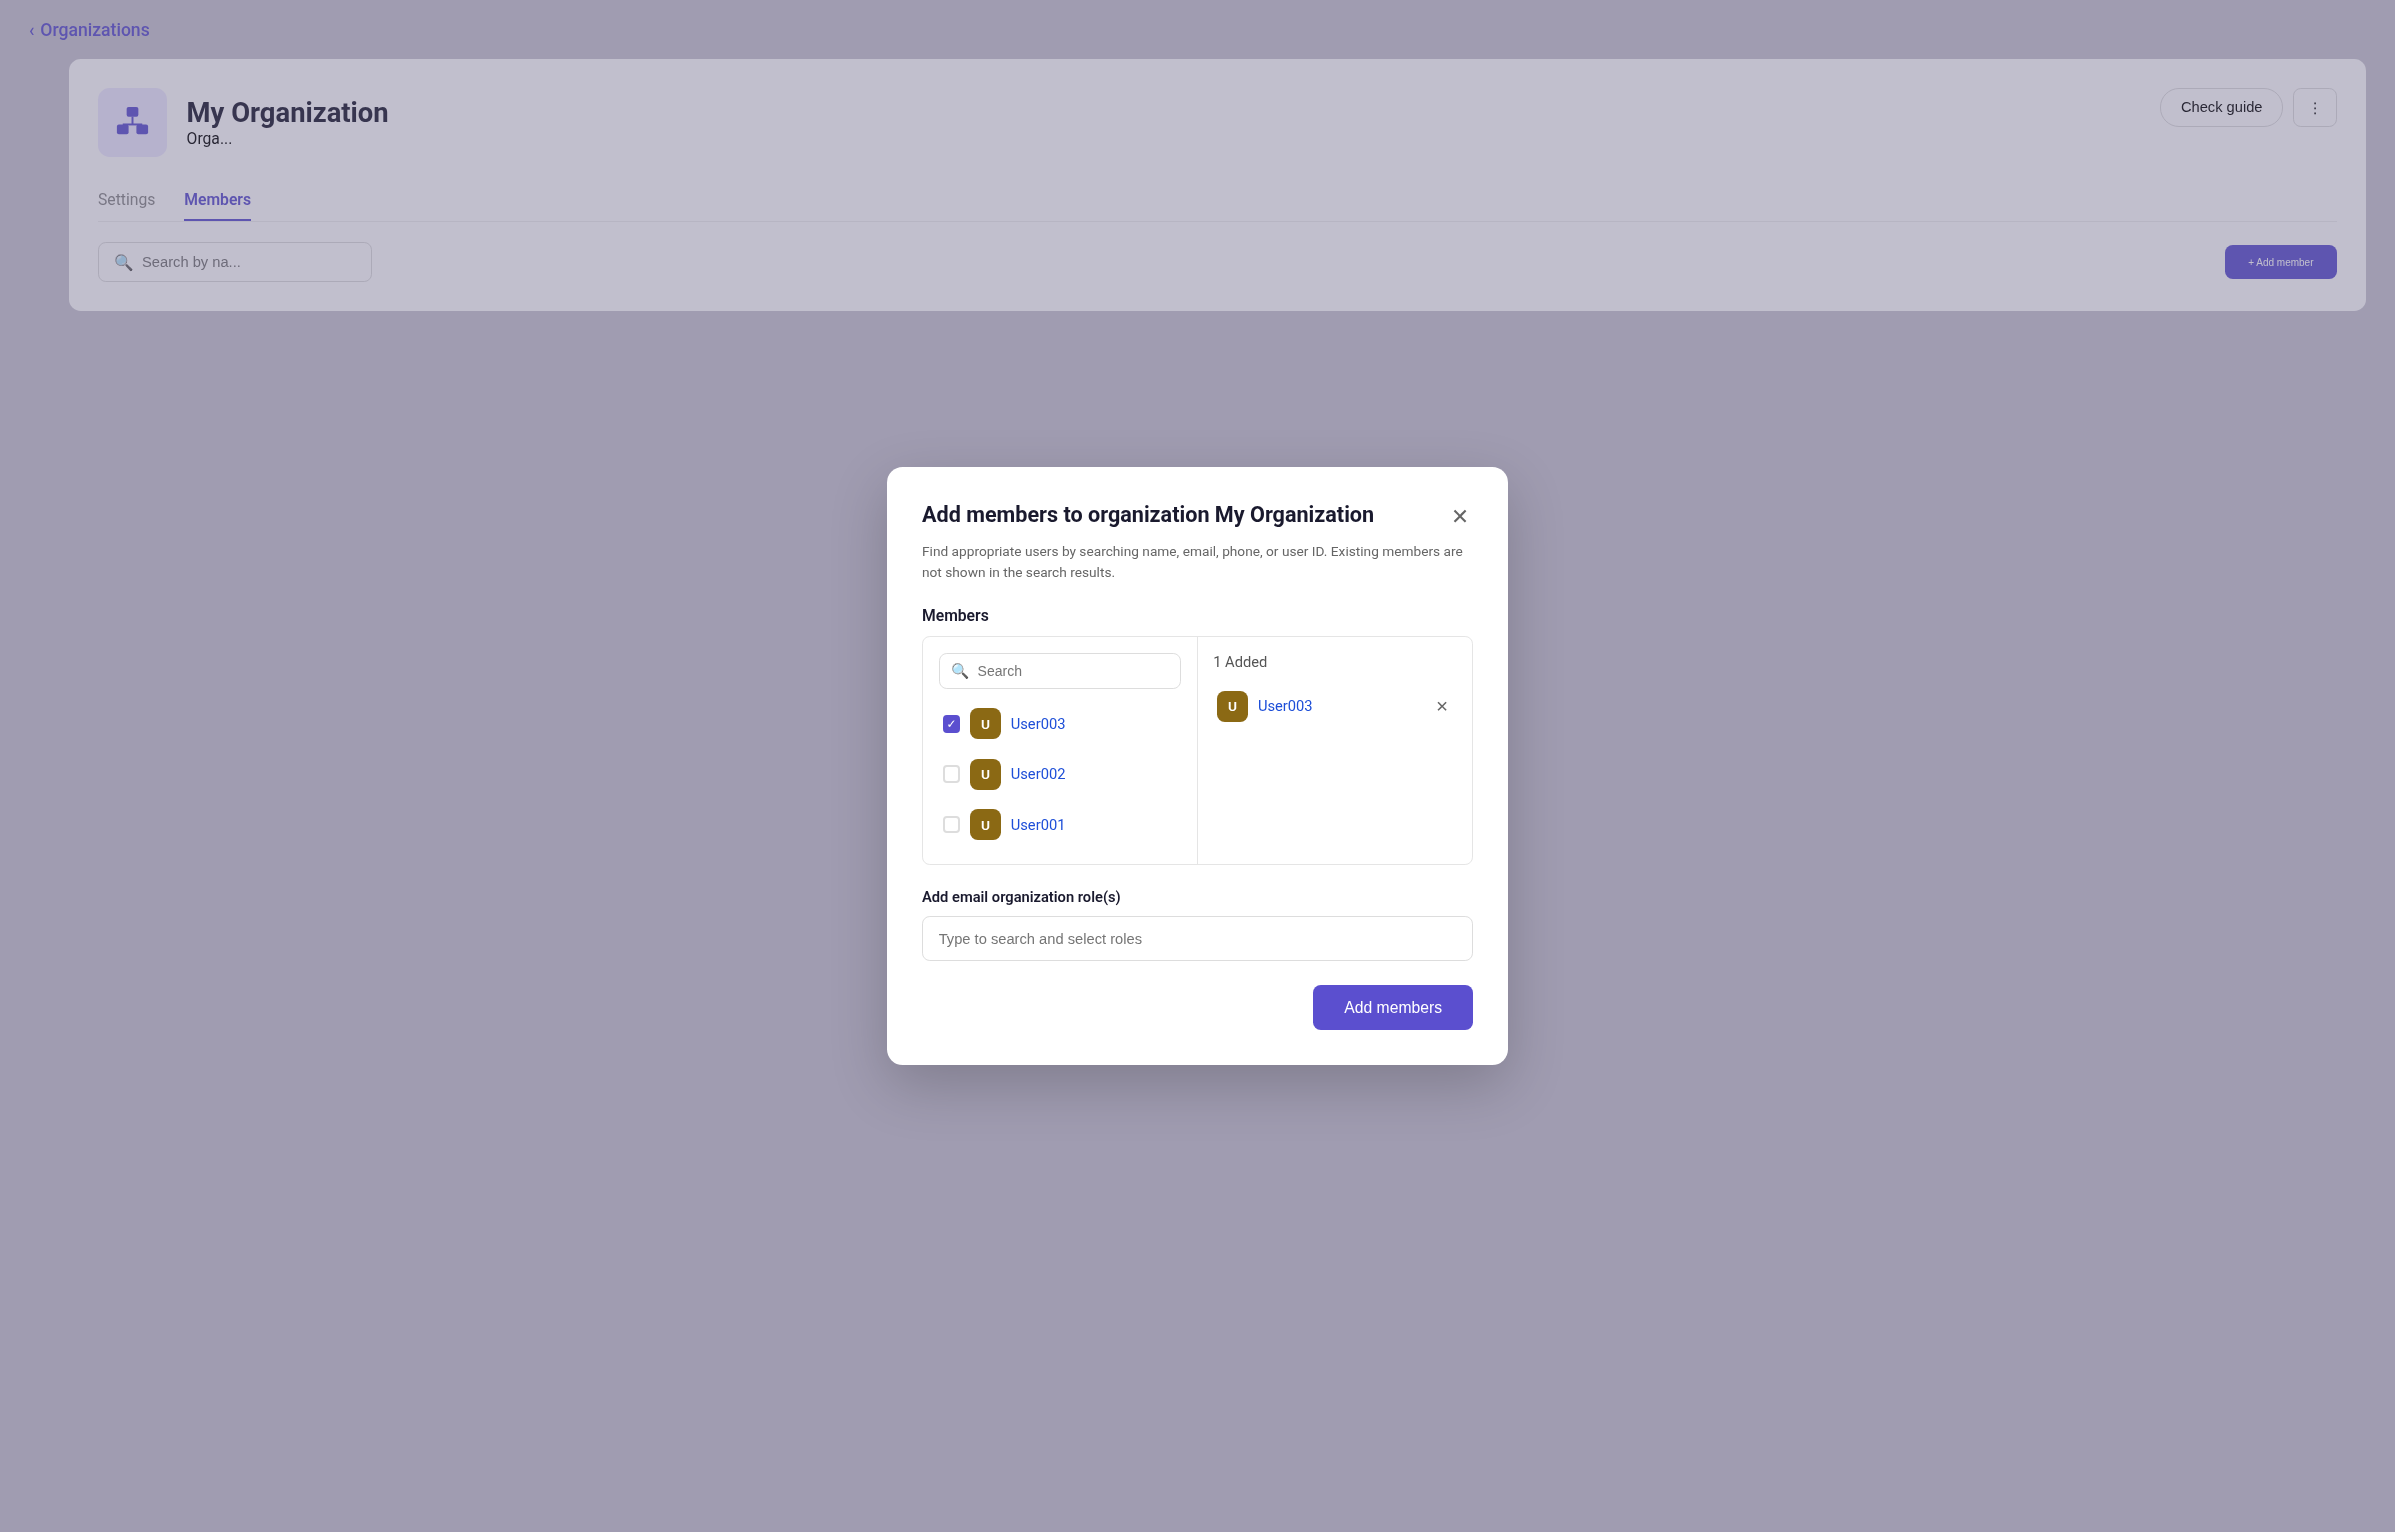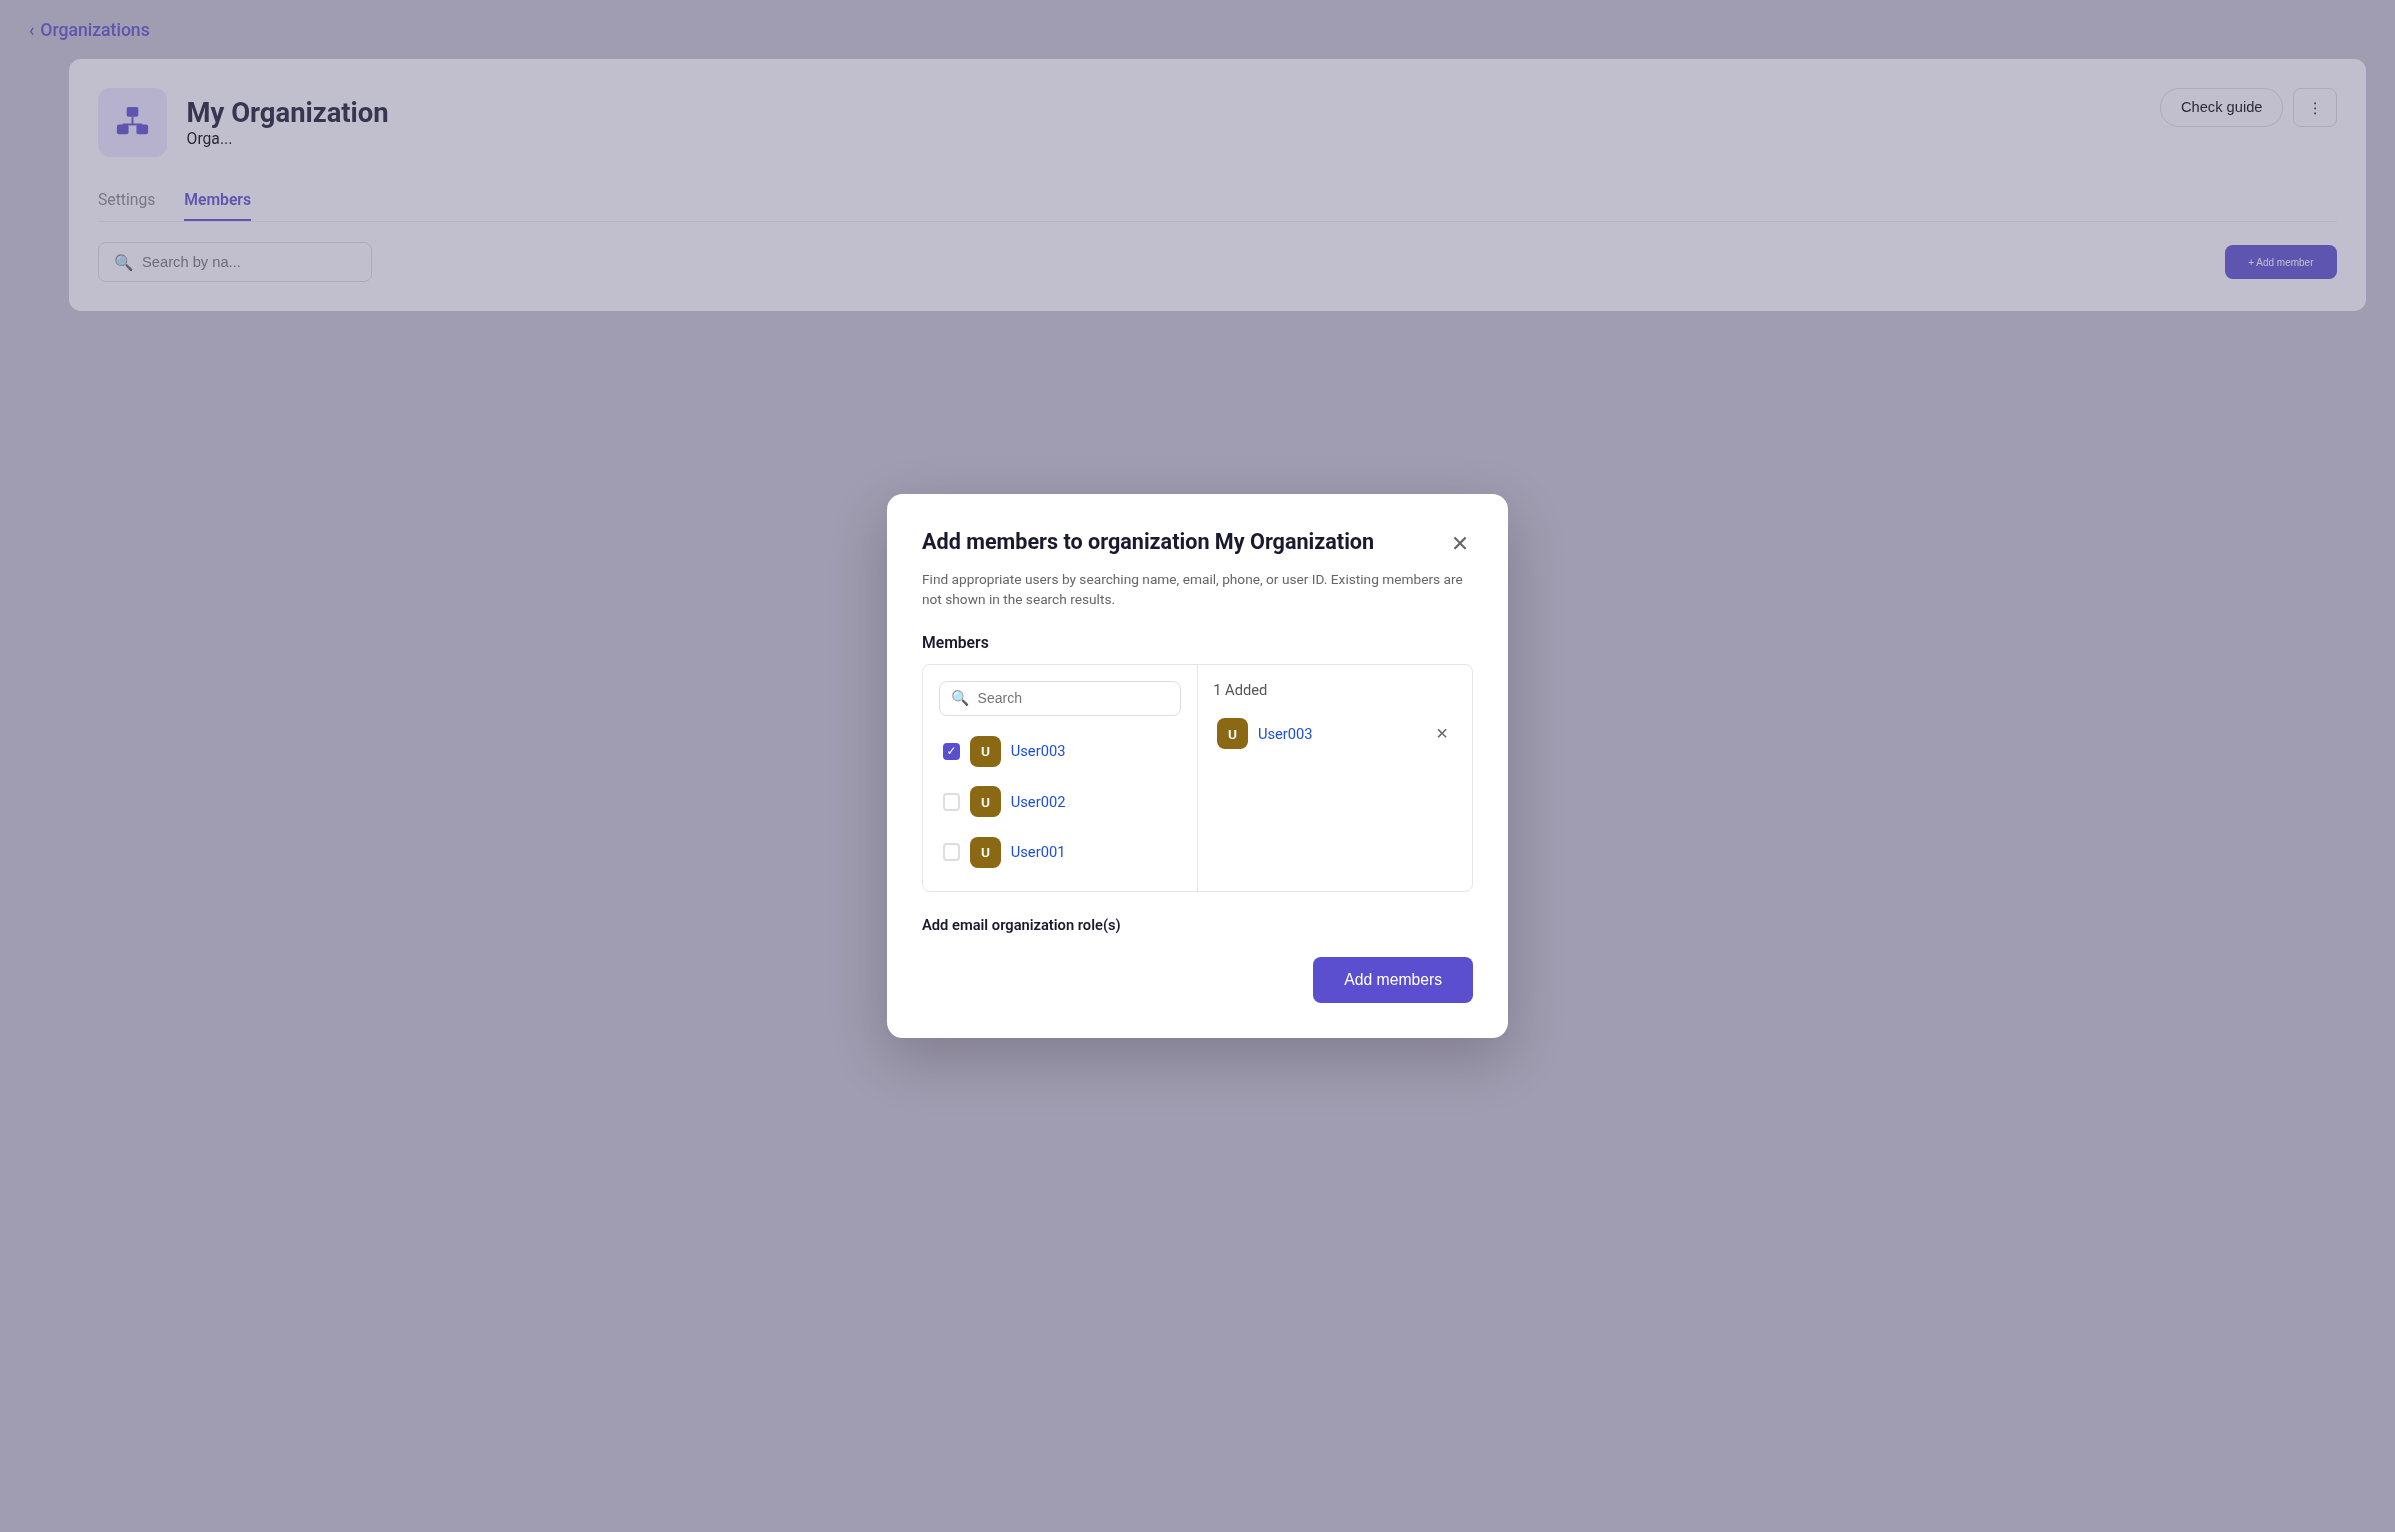--- a/index.html
+++ b/index.html
@@ -483,20 +483,21 @@
               <span class="user-name">User003</span>
             </div>
             <button class="remove-btn">✕</button>
           </div>
         </div>
       </div>
     </div>
 
     <div class="roles-section">
       <div class="roles-label">Add email organization role(s)</div>
+      <input type="text" class="roles-input" placeholder="Type to search and select roles" style="">
     </div>
 
     <div class="modal-footer">
       <button class="add-members-btn">Add members</button>
     </div>
   </div>
 </div>
 
 
 </body></html>

